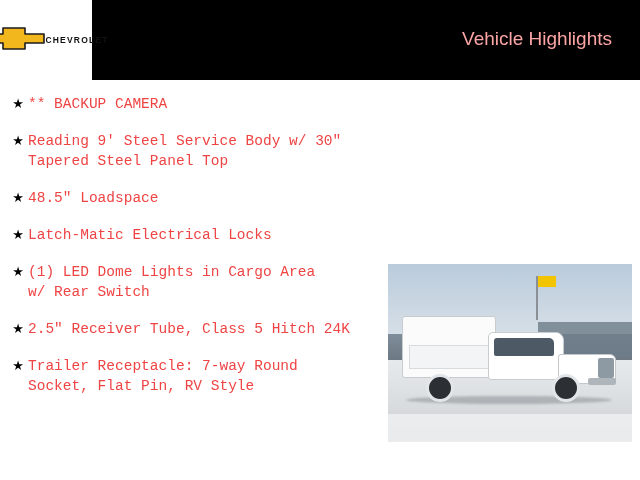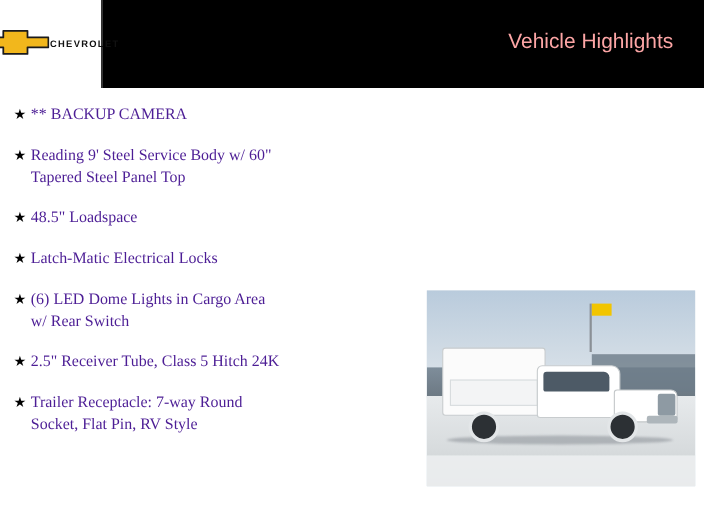--- a/index.html
+++ b/index.html
@@ -81,23 +81,23 @@
     width: 20px;
     min-width: 20px;
     font-size: 13px;
     line-height: 20px;
     color: #000000;
     text-align: center;
   }
   .feature-text {
     font-size: 14.5px;
     line-height: 20px;
-    color: #4c1d95;
+    color: #ef4444;
     white-space: pre-line;
-    font-family: Liberation Serif, serif;
+    font-family: Liberation Mono, monospace;
   }
   .photo {
     position: absolute;
     left: 388px;
     top: 184px;
     width: 244px;
     height: 178px;
     overflow: hidden;
     background: #c9d6e2;
   }
@@ -248,37 +248,37 @@
 
     <div class="features">
 
       <div class="feature">
         <span class="star">★</span>
         <span class="feature-text">** BACKUP CAMERA</span>
       </div>
 
       <div class="feature">
         <span class="star">★</span>
-        <span class="feature-text">Reading 9' Steel Service Body w/ 60"
+        <span class="feature-text">Reading 9' Steel Service Body w/ 30"
 Tapered Steel Panel Top</span>
       </div>
 
       <div class="feature">
         <span class="star">★</span>
         <span class="feature-text">48.5" Loadspace</span>
       </div>
 
       <div class="feature">
         <span class="star">★</span>
         <span class="feature-text">Latch-Matic Electrical Locks</span>
       </div>
 
       <div class="feature">
         <span class="star">★</span>
-        <span class="feature-text">(6) LED Dome Lights in Cargo Area
+        <span class="feature-text">(1) LED Dome Lights in Cargo Area
 w/ Rear Switch</span>
       </div>
 
       <div class="feature">
         <span class="star">★</span>
         <span class="feature-text">2.5" Receiver Tube, Class 5 Hitch 24K</span>
       </div>
 
       <div class="feature">
         <span class="star">★</span>

